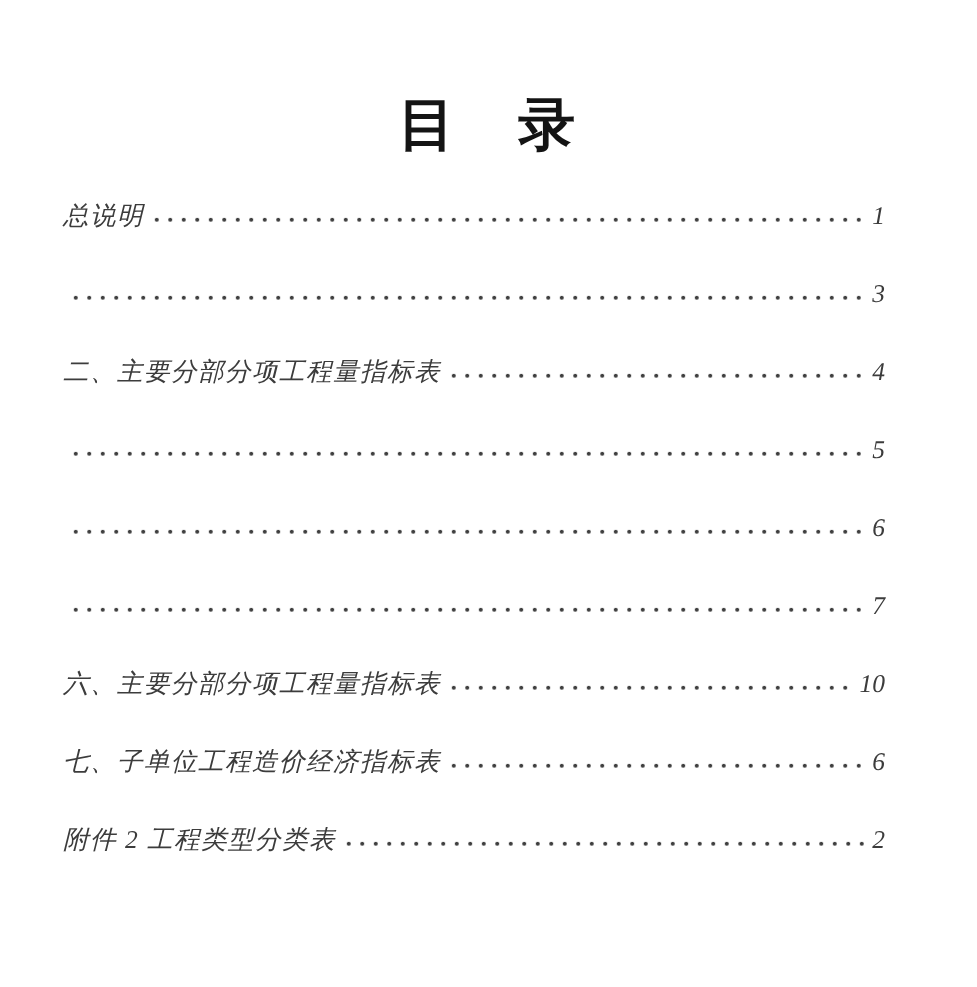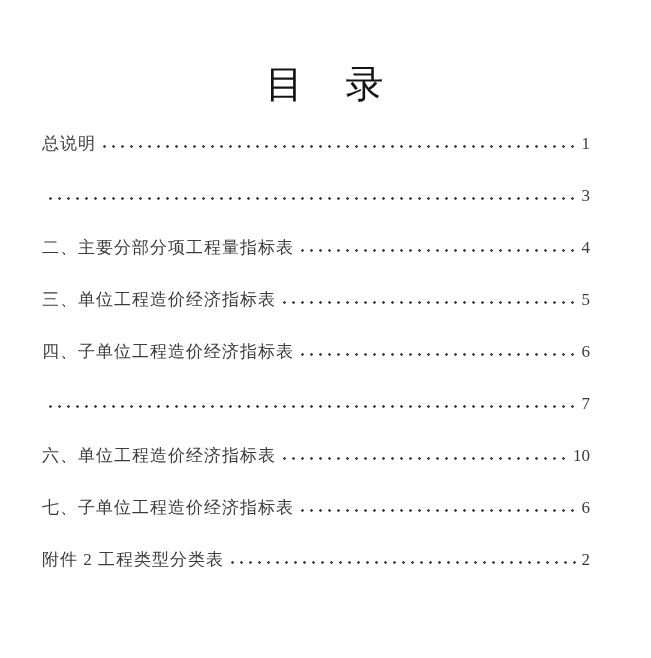--- a/index.html
+++ b/index.html
@@ -18,35 +18,36 @@
     width: 651px;
     height: 658px;
     background: #ffffff;
     box-sizing: border-box;
   }
   .doc-title {
     margin-top: 62px;
     text-align: center;
     font-size: 38px;
     line-height: 44px;
-    font-weight: normal;
+    font-weight: bold;
     color: #141414;
     letter-spacing: 2px;
     white-space: pre;
   }
   .toc {
     margin: 27px 61px 0 42px; 
   }
   .toc-row {
     display: flex;
     align-items: baseline;
     font-size: 17px;
     line-height: 22px;
     margin-bottom: 30px;
     color: #3c3c3c;
+    font-style: italic;
   }
   .toc-label {
     white-space: nowrap;
     letter-spacing: 1px;
   }
   .dot-leader {
     flex: 1;
     height: 5px;
     margin: 0 5px 0 4px;
     background-image: radial-gradient(circle, #3f3f3f 1.1px, rgba(0,0,0,0) 1.5px);
@@ -79,38 +80,36 @@
       <span class="toc-page">3</span>
     </div>
 
     <div class="toc-row">
       <span class="toc-label">二、主要分部分项工程量指标表</span>
       <span class="dot-leader"></span>
       <span class="toc-page">4</span>
     </div>
 
     <div class="toc-row">
-      <span class="toc-label">三、单位工程造价经济指标表</span>
       <span class="dot-leader"></span>
       <span class="toc-page">5</span>
     </div>
 
     <div class="toc-row">
-      <span class="toc-label">四、子单位工程造价经济指标表</span>
       <span class="dot-leader"></span>
       <span class="toc-page">6</span>
     </div>
 
     <div class="toc-row">
       <span class="dot-leader"></span>
       <span class="toc-page">7</span>
     </div>
 
     <div class="toc-row">
-      <span class="toc-label">六、单位工程造价经济指标表</span>
+      <span class="toc-label">六、主要分部分项工程量指标表</span>
       <span class="dot-leader"></span>
       <span class="toc-page">10</span>
     </div>
 
     <div class="toc-row">
       <span class="toc-label">七、子单位工程造价经济指标表</span>
       <span class="dot-leader"></span>
       <span class="toc-page">6</span>
     </div>
 

